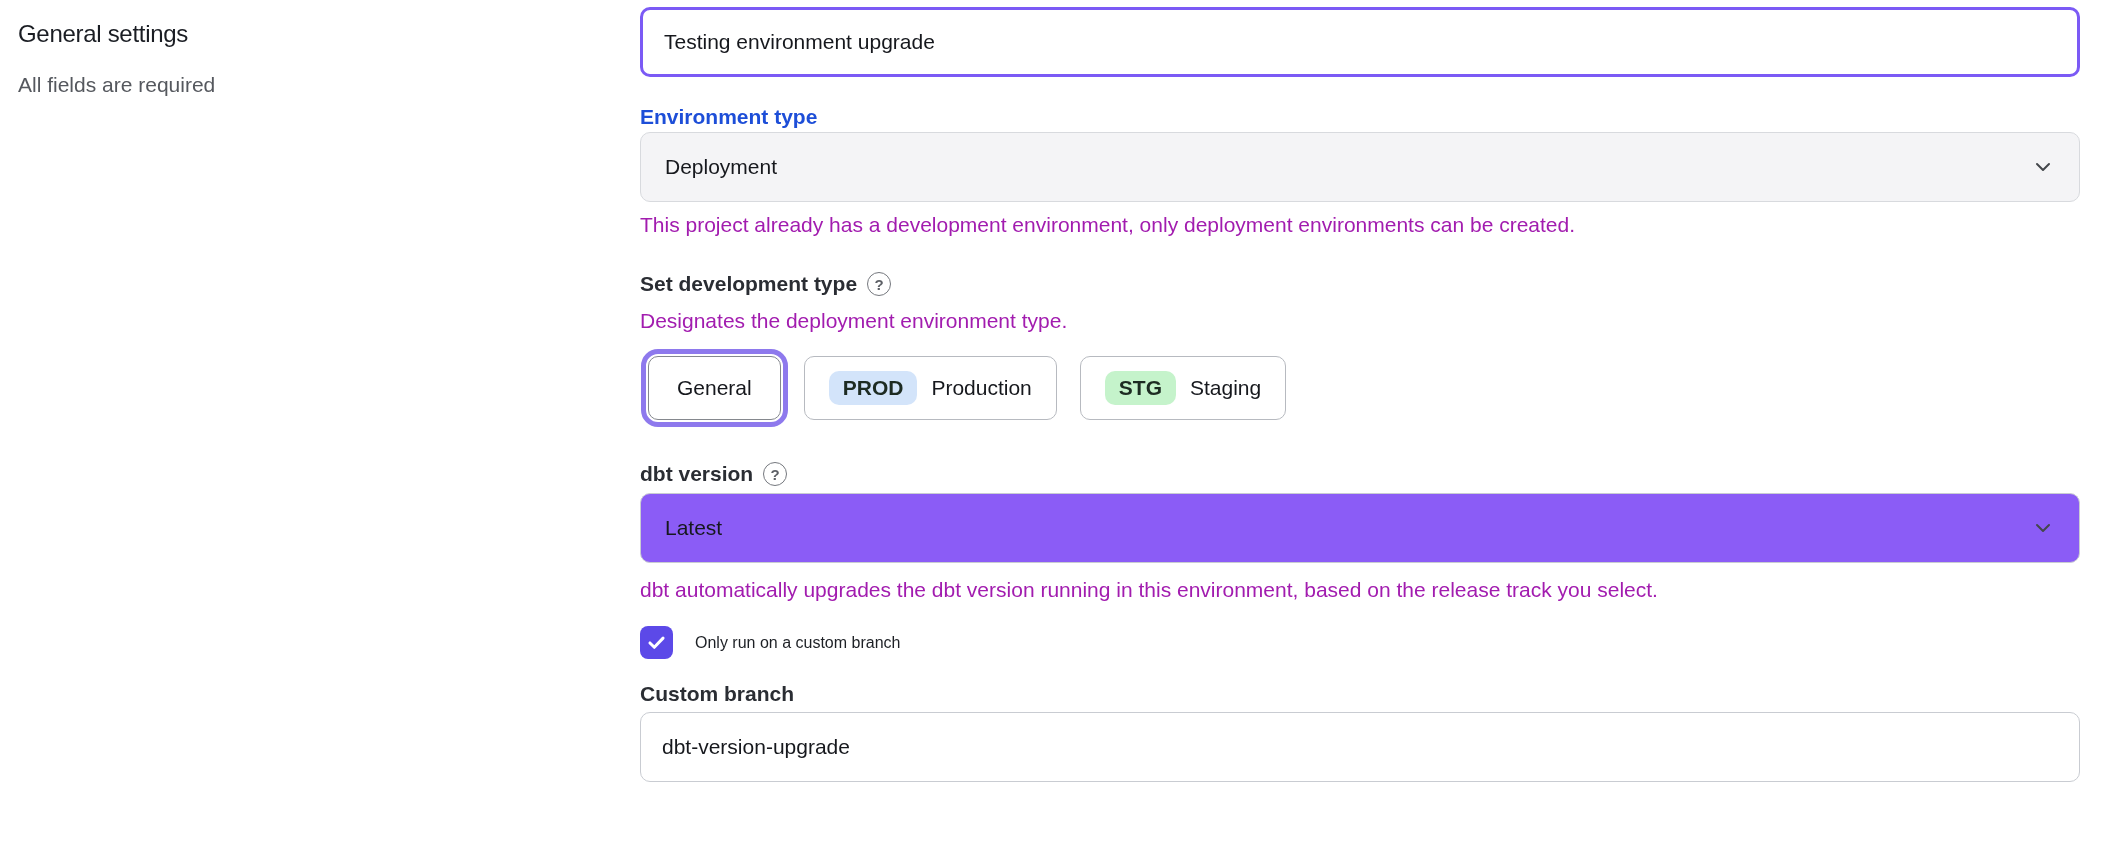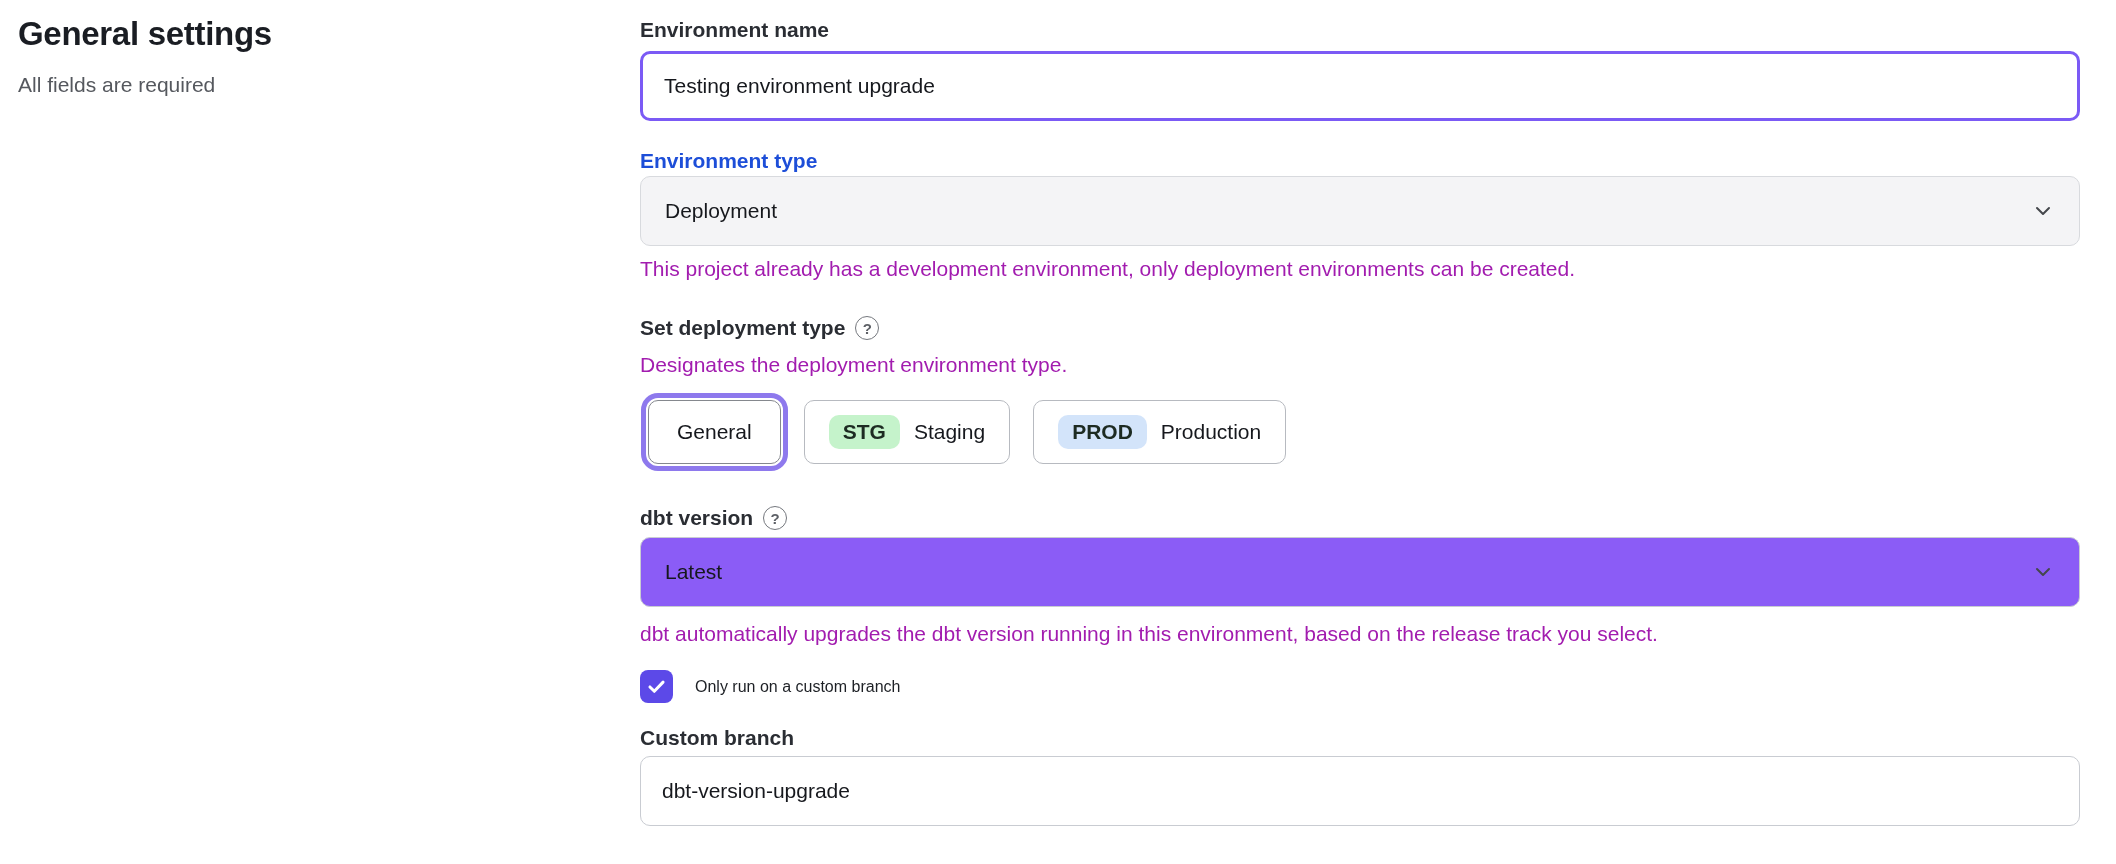--- a/index.html
+++ b/index.html
@@ -2,21 +2,21 @@
 <html><head>
 <meta charset="utf-8">
 <style>
   * { margin:0; padding:0; box-sizing:border-box; }
   html,body { width:2116px; height:864px; background:#ffffff; overflow:hidden; }
   body { font-family:"Liberation Sans","DejaVu Sans",sans-serif; color:#16181d; }
   .page { position:relative; width:2116px; height:864px; }
 
   
   .left-col { position:absolute; left:18px; top:12px; width:560px; }
-  .page-title { font-size:33px; font-weight:700; color:#1a1d23; letter-spacing:-0.3px; line-height:44px; }
+  .page-title { font-size:24px; font-weight:400; color:#1a1d23; letter-spacing:-0.3px; line-height:44px; }
   .page-subtitle { margin-top:16px; font-size:21px; color:#55585e; line-height:26px; }
 
   
   .form-col { position:absolute; left:640px; width:1440px; top:0; display:flex; flex-direction:column; align-items:stretch; }
 
   .form-label { font-size:21px; font-weight:600; color:#2a2d33; line-height:28px; }
   .form-label.disabled { color:#1d4ed8; }
   .label-row { display:flex; align-items:center; gap:10px; }
   .helper { font-size:21px; color:#a21caf; line-height:26px; }
 
@@ -73,49 +73,48 @@
 
 <div class="page">
 
   <div class="left-col">
     <div class="page-title">General settings</div>
     <div class="page-subtitle">All fields are required</div>
   </div>
 
   <div class="form-col">
 
-    <div class="form-label m-label1">Environment name</div>
     <input class="text-input focused m-input1" type="text" value="Testing environment upgrade" style="">
 
     <div class="form-label disabled m-label2">Environment type</div>
     <div class="select disabled m-select1">
       <span class="select-value">Deployment</span>
       <svg class="chevron" viewBox="0 0 24 24" fill="none" stroke="currentColor" stroke-width="2" stroke-linecap="round" stroke-linejoin="round">
           <path d="M6 9l6 6 6-6"></path>
         </svg>
     </div>
     <div class="helper m-helper1">This project already has a development environment, only deployment environments can be created.</div>
 
     <div class="label-row m-label3">
-      <span class="form-label">Set deployment type</span>
+      <span class="form-label">Set development type</span>
       <span class="help-icon">?</span>
     </div>
     <div class="helper m-helper2">Designates the deployment environment type.</div>
 
     <div class="btn-row m-btnrow">
       <button class="seg-btn selected">
         <span>General</span>
       </button>
       <button class="seg-btn">
+        <span class="badge" style="background: rgb(211, 228, 250);">PROD</span>
+        <span>Production</span>
+      </button>
+      <button class="seg-btn">
         <span class="badge" style="background: rgb(197, 243, 203);">STG</span>
         <span>Staging</span>
-      </button>
-      <button class="seg-btn">
-        <span class="badge" style="background: rgb(211, 228, 250);">PROD</span>
-        <span>Production</span>
       </button>
     </div>
 
     <div class="label-row m-label4">
       <span class="form-label">dbt version</span>
       <span class="help-icon">?</span>
     </div>
     <div class="select m-select2">
       <span class="select-value">Latest</span>
       <svg class="chevron" viewBox="0 0 24 24" fill="none" stroke="currentColor" stroke-width="2" stroke-linecap="round" stroke-linejoin="round">

